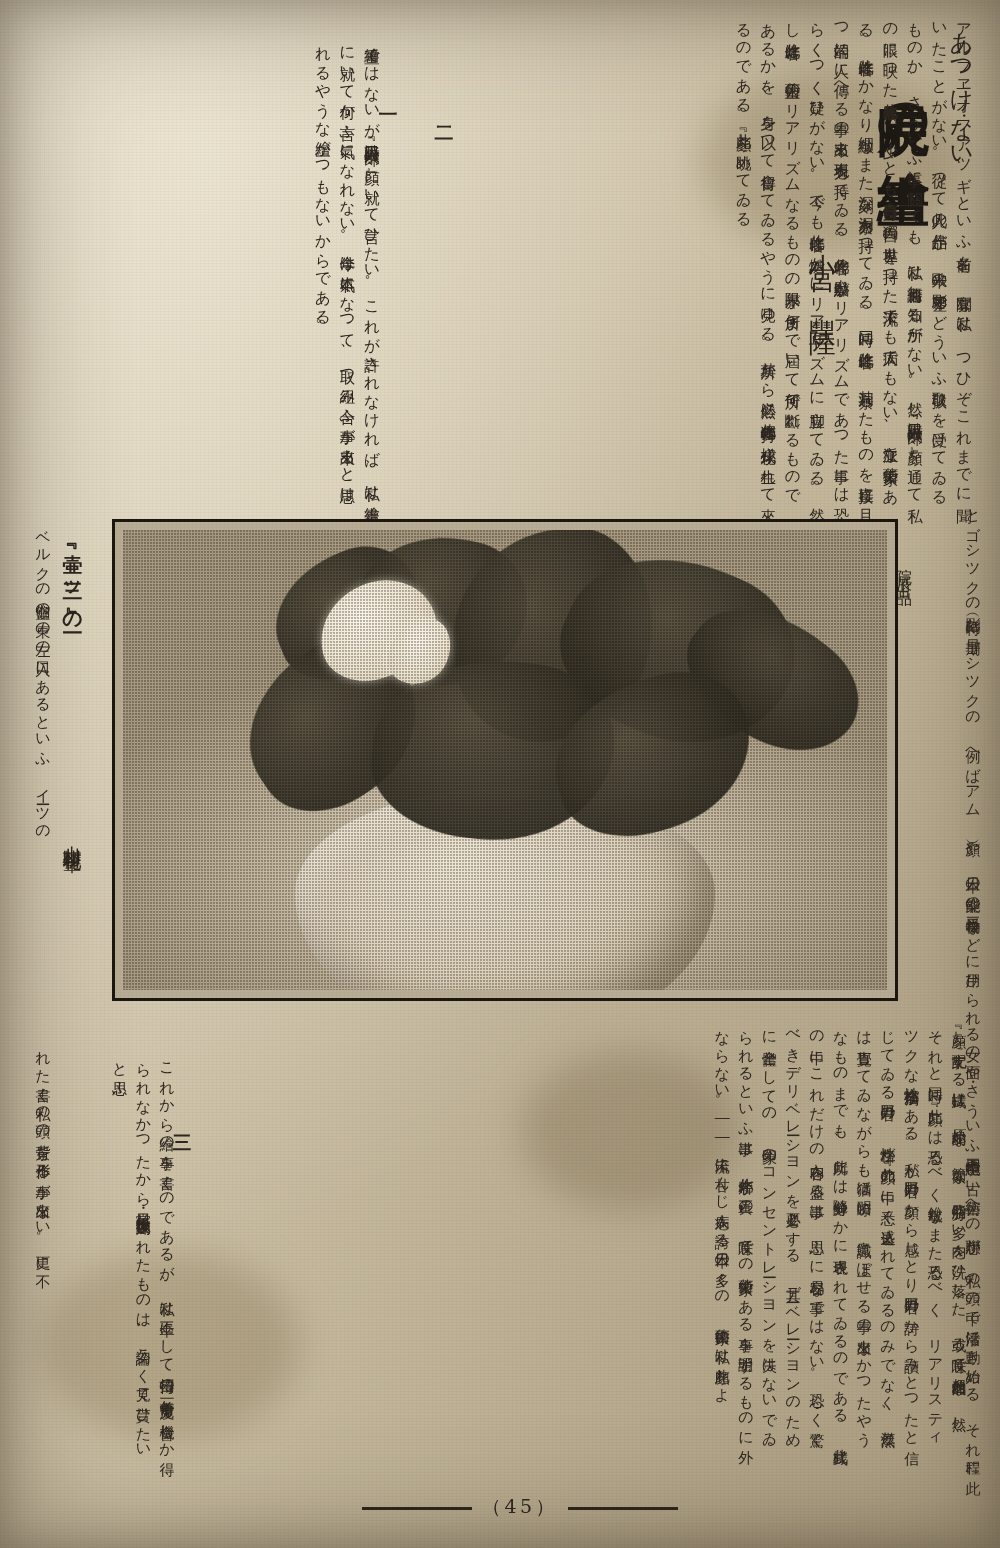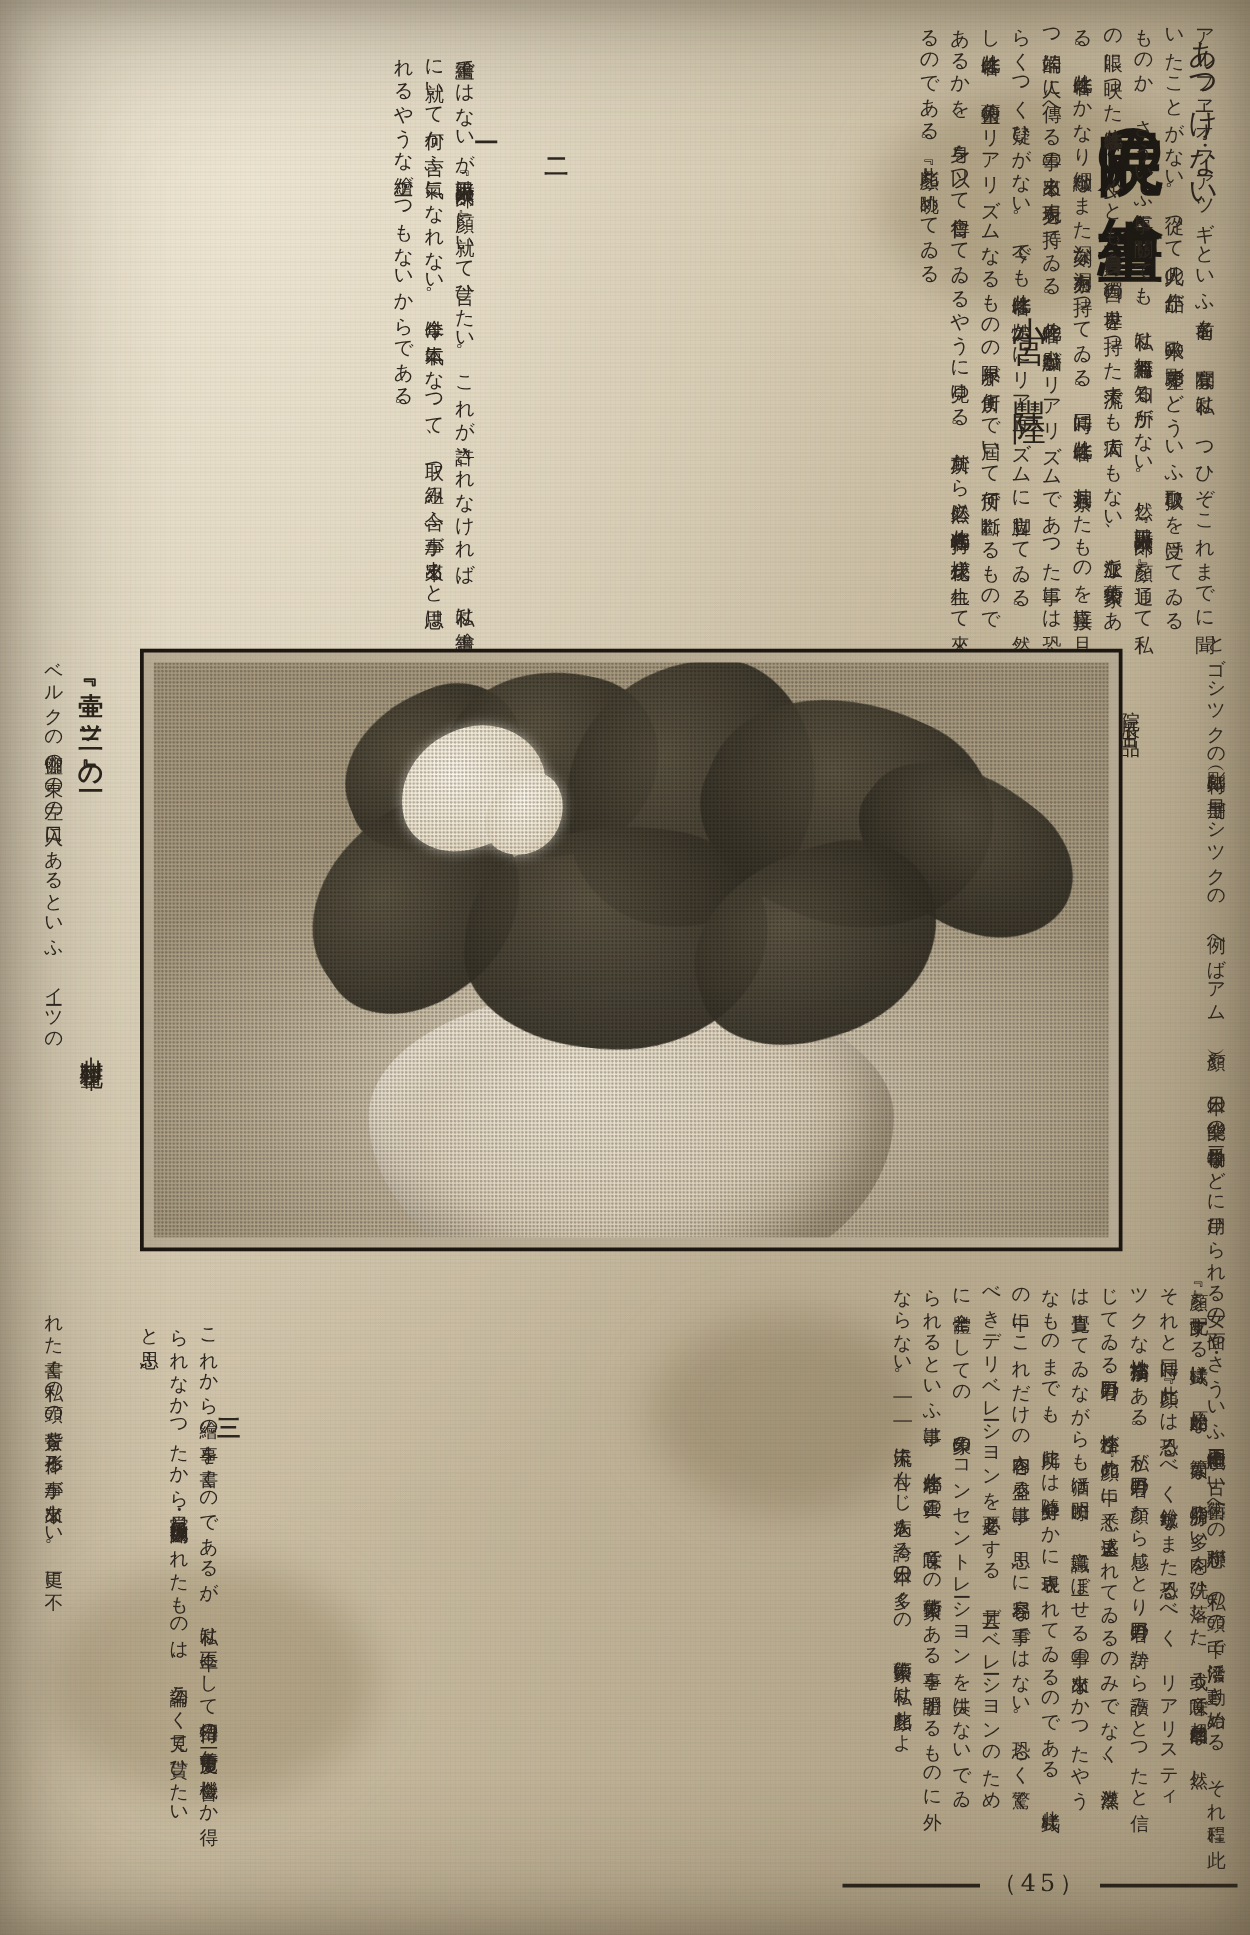--- a/index.html
+++ b/index.html
@@ -175,21 +175,21 @@
     top: 556px;
     font-size: 16px;
     letter-spacing: .46em;
   }
 
   .pagenum {
     position: absolute;
     left: 0;
     right: 0;
     bottom: 28px;
-    text-align: right;
+    text-align: center;
     color: #2b251d;
     font-size: 19px;
     letter-spacing: .18em;
     margin-left: 40px;
   }
   .rule {
     display: inline-block;
     width: 110px;
     height: 3px;
     background: #2b251d;

